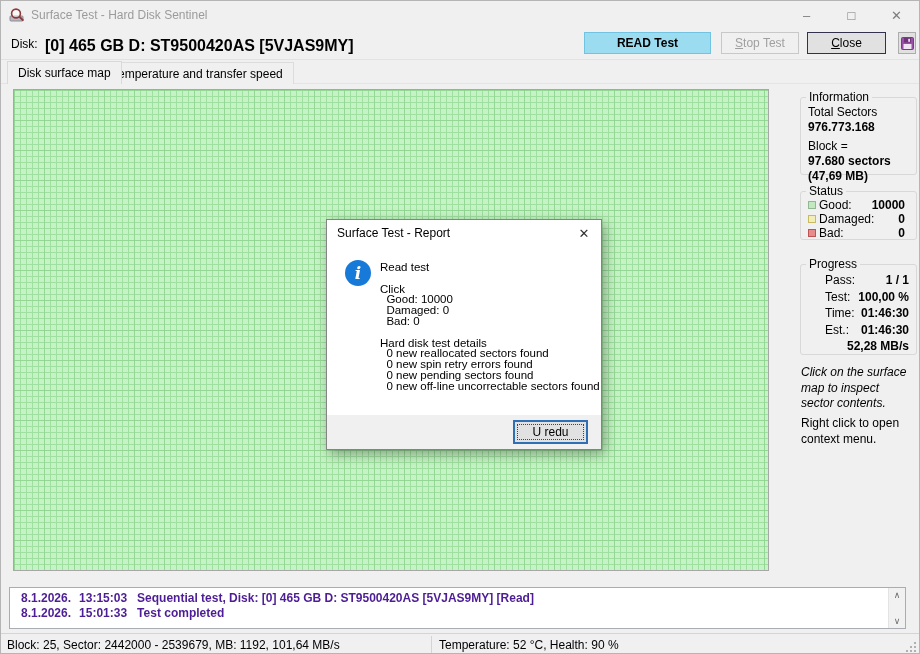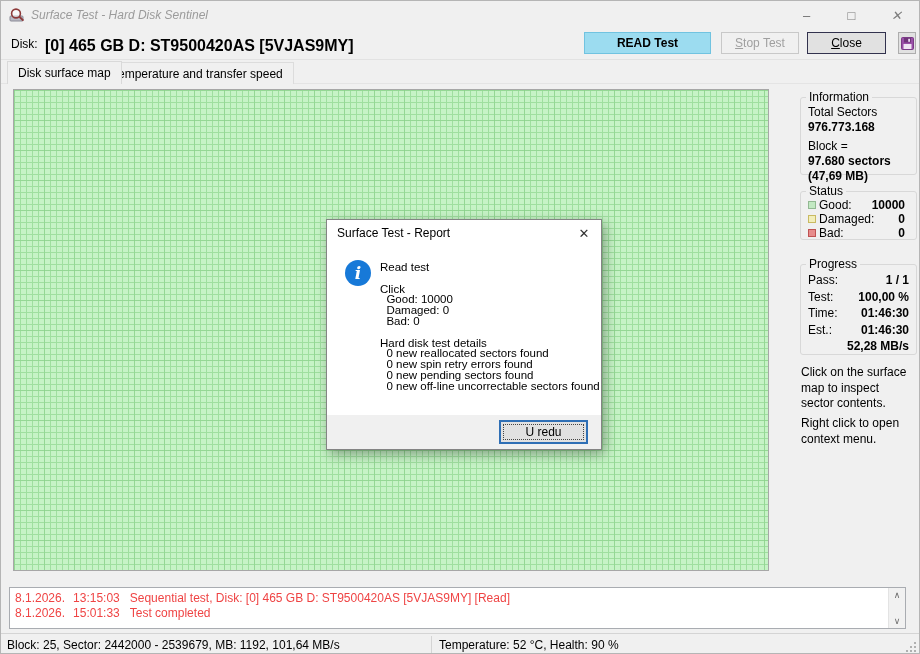--- a/index.html
+++ b/index.html
@@ -1,20 +1,20 @@
 <!DOCTYPE html>
 <html><head>
 <meta charset="utf-8">
 <style>
   * { margin:0; padding:0; box-sizing:border-box; }
   html,body { width:920px; height:654px; font-family:"Liberation Sans",sans-serif; background:#d8d8d8; }
   .window { position:relative; width:920px; height:654px; background:#f0f0f0; border:1px solid #b5b5b5; overflow:hidden; }
 
   
-  .titlebar { position:absolute; left:0; top:0; width:100%; height:44px; background:#f0f0f0; border-bottom:5px solid #14b8a6;font-style:italic; }
+  .titlebar { position:absolute; left:0; top:0; width:100%; height:44px; background:#f0f0f0; border-bottom:5px solid #14b8a6; }
   .app-icon { position:absolute; left:8px; top:6px; width:16px; height:16px; }
   .window-title { position:absolute; left:30px; top:7px; font-size:12px; color:#9b9b9b; }
   .win-btns { position:absolute; right:0; top:0; height:28px; display:flex; }
   .win-btn { width:45px; height:28px; display:flex; align-items:center; justify-content:center; color:#7c7c7c; font-size:13px; cursor:default; }
 
   
   .toolbar { position:absolute; left:0; top:29px; width:100%; height:30px; background:#f0f0f0; border-bottom:1px solid #e2e2e2; }
   .disk-label { position:absolute; left:10px; top:36px; font-size:12px; color:#000; }
   .disk-value { position:absolute; left:44px; top:36px; font-size:16px; font-weight:bold; color:#000; }
   .btn { position:absolute; top:31px; height:22px; font-size:12px; display:flex; align-items:center; justify-content:center; font-family:"Liberation Sans",sans-serif; }
@@ -47,51 +47,51 @@
   .info-line { font-size:12px; line-height:15px; color:#000; }
   .info-bold { font-weight:bold; }
   .info-gap { height:4px; }
   .gb-status { top:190px; height:49px; padding:6px 11px 0 7px; }
   .st-row { display:flex; align-items:center; font-size:12px; line-height:14px; color:#000; }
   .sq { width:8px; height:8px; margin-right:3px; flex:none; }
   .sq-good { background:#c2e8c2; border:1px solid #92b892; }
   .sq-damaged { background:#f2eeba; border:1px solid #c9ba62; }
   .sq-bad { background:#e78c8c; border:1px solid #bf5252; }
   .st-val { margin-left:auto; font-weight:bold; }
-  .gb-progress { top:263px; height:91px; padding:7px 7px 0 7px; }
+  .gb-progress { top:263px; height:91px; padding:7px 7px 0 24px; }
   .pg-row { display:flex; font-size:12px; line-height:16.5px; color:#000; }
   .pg-val { margin-left:auto; font-weight:bold; }
   .hint { position:absolute; left:800px; width:114px; font-size:12px; line-height:15.5px; color:#000; }
-  .hint1 { top:364px; }
+  .hint1 { top:364px;font-style:italic; }
   .hint2 { top:415px; }
 
   
   .logbox { position:absolute; left:8px; top:586px; width:897px; height:42px; background:#fff; border:1px solid #a9acb1; padding:3px 22px 0 5px; }
-  .log-line { font-size:12px; line-height:15px; font-weight:normal; color:#ef4444; white-space:nowrap; }
+  .log-line { font-size:12px; line-height:15px; font-weight:bold; color:#4c1d95; white-space:nowrap;margin-left:6px; }
   .log-time { margin:0 10px 0 8px; }
   .scrollbar { position:absolute; right:0; top:0; width:17px; height:40px; background:#f1f1f1; border-left:1px solid #e3e3e3; }
   .scroll-arrow { position:absolute; left:0; width:16px; height:14px; display:flex; align-items:center; justify-content:center; font-size:9px; color:#6d6d6d; }
   .sa-up { top:0; } .sa-down { bottom:0; }
 
   
   .statusbar { position:absolute; left:0; top:632px; width:100%; height:22px; background:#f0f0f0; border-top:1px solid #d4d4d4; font-size:12px; color:#000; }
   .sb-left { position:absolute; left:6px; top:4px; }
   .sb-div { position:absolute; left:430px; top:2px; width:1px; height:18px; background:#d4d4d4; }
   .sb-right { position:absolute; left:438px; top:4px; }
   .grip { position:absolute; right:2px; bottom:2px; }
 
   
   .dialog { position:absolute; left:325px; top:218px; width:276px; height:231px; background:#fff; border:1px solid #848484; box-shadow:3px 4px 12px rgba(0,0,0,.35); z-index:10; }
   .dlg-title { position:absolute; left:10px; top:6px; font-size:12px; color:#000; }
   .dlg-close { position:absolute; right:0; top:0; width:34px; height:26px; display:flex; align-items:center; justify-content:center; font-size:13px; color:#333; }
   .dlg-icon { position:absolute; left:18px; top:40px; width:26px; height:26px; border-radius:50%; background:#1779d8; color:#fff; display:flex; align-items:center; justify-content:center; font-family:"DejaVu Serif",serif; font-size:17px; font-weight:bold; font-style:italic; }
   .dlg-lines { position:absolute; left:53px; top:42px; }
   .dlg-line { height:10.8px; font-size:11.5px; line-height:10.8px; white-space:pre; color:#000; }
   .dlg-footer { position:absolute; left:0; bottom:0; width:100%; height:34px; background:#f0f0f0; }
-  .btn-ok { position:absolute; right:13px; top:5px; width:89px; height:24px; background:#e1e1e1; border:2px solid #2f6fb5; outline:1px dotted #444; outline-offset:-5px; font-size:12px; color:#000; display:flex; align-items:center; justify-content:center; }
+  .btn-ok { position:absolute; right:13px; top:5px; width:75px; height:24px; background:#e1e1e1; border:2px solid #2f6fb5; outline:1px dotted #444; outline-offset:-5px; font-size:12px; color:#000; display:flex; align-items:center; justify-content:center; }
 </style>
 </head>
 <body>
 
 <div class="window">
 
   <div class="titlebar">
     <svg class="app-icon" viewBox="0 0 16 16">
       <rect x="1" y="9" width="13" height="5" rx="1" fill="#b9b9c4" stroke="#8a8a96" stroke-width="1"></rect>
       <circle cx="7" cy="6.5" r="4.4" fill="rgba(255,255,255,0.5)" stroke="#8d3a3a" stroke-width="1.6"></circle>

